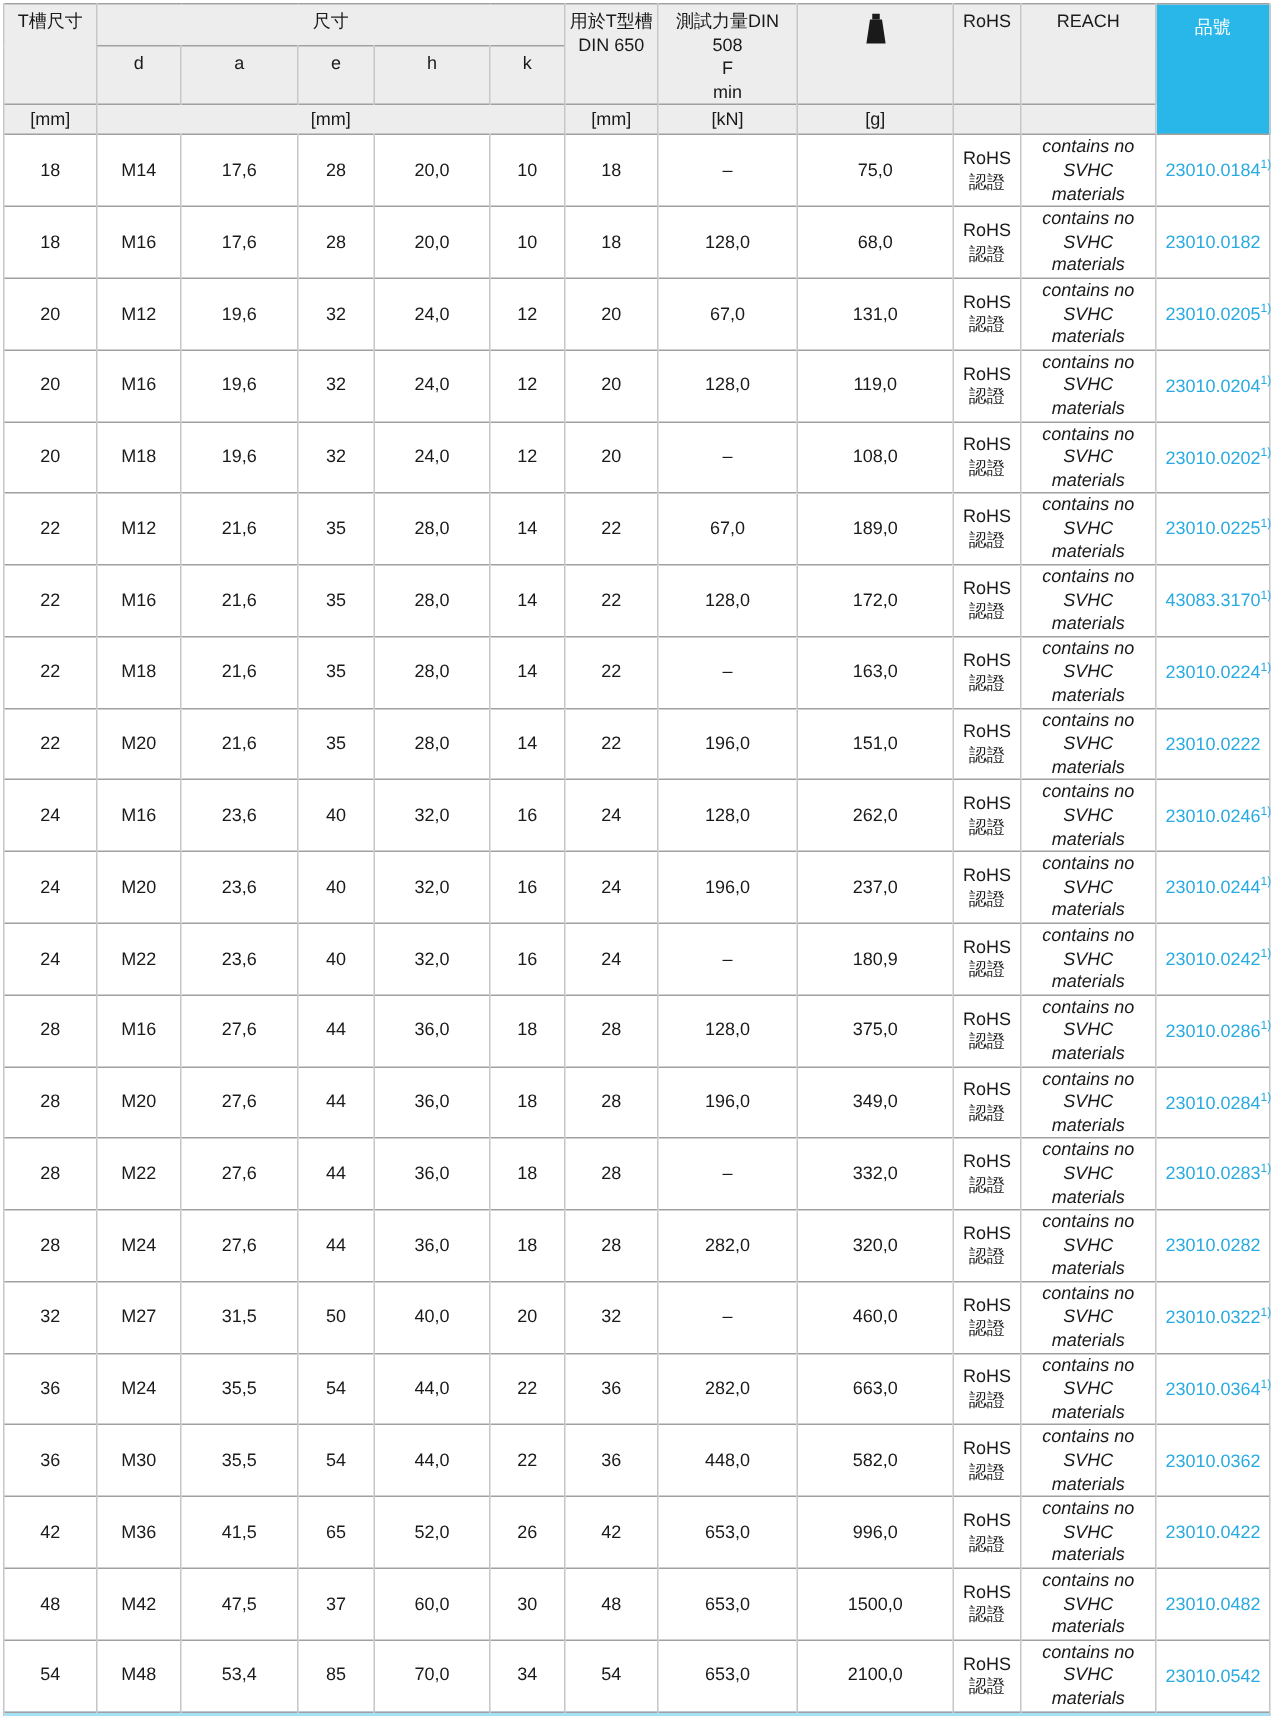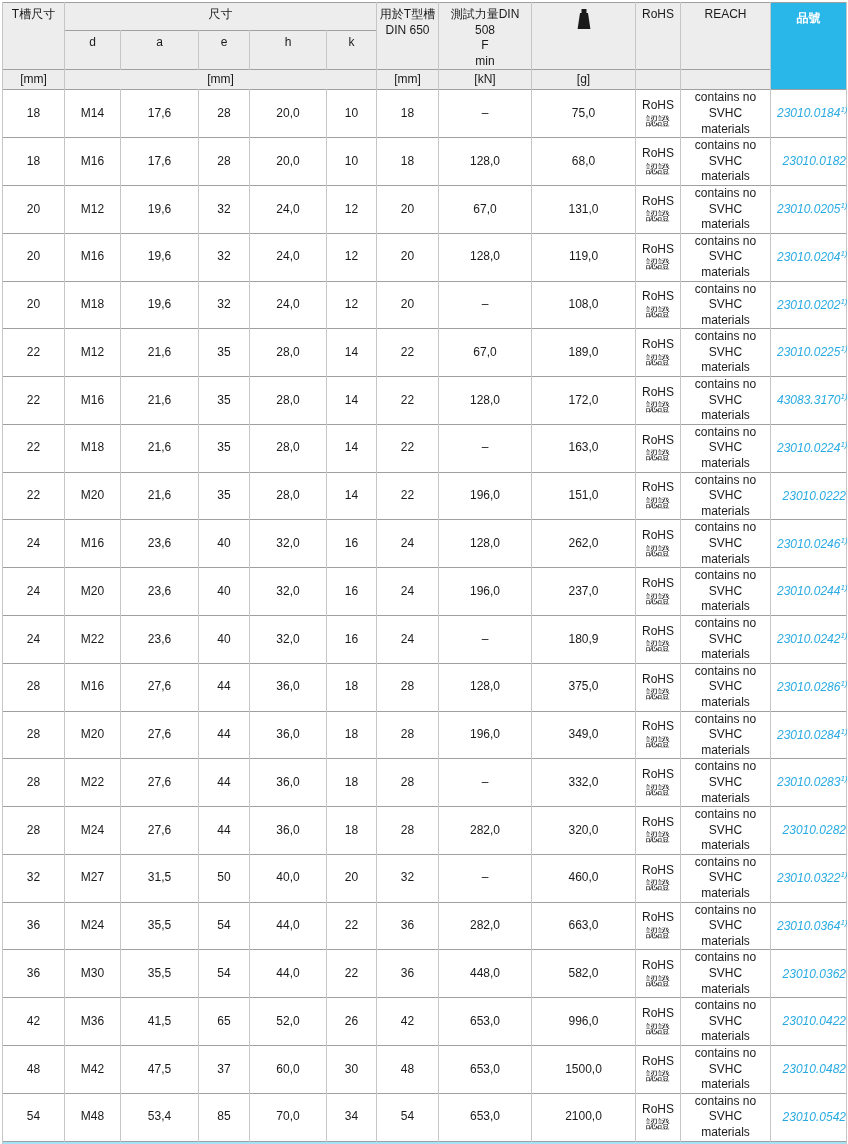--- a/index.html
+++ b/index.html
@@ -8,28 +8,28 @@
   table{border-collapse:collapse;width:844px;table-layout:fixed;}
   th,td{font-size:12px;font-weight:normal;padding:0;text-align:center;vertical-align:middle;
         border-left:1px solid #c6c6c6;border-right:1px solid #c6c6c6;line-height:1.3;}
   tr{border-top:1px solid #a0a0a0;border-bottom:1px solid #a0a0a0;}
   table{border:1px solid #a0a0a0;}
   thead th{background:#ededed;margin-left:20px;}
   thead tr.hdr1{height:24px;}
   thead tr.hdr2{height:33px;border-top:none;}
   thead tr.units{height:20px;padding-left:28px;}
   thead th.topalign{vertical-align:top;padding-top:4px;}
-  thead th.part-head{background:#29b6e8;color:#fff;font-weight:bold;vertical-align:top;padding-top:8px;}
+  thead th.part-head{background:#29b6e8;color:#fff;font-weight:normal;vertical-align:top;padding-top:8px;}
   thead .two-line{display:block;}
   tbody td{height:35px;background:#fff;}
-  td.part{text-align:right;padding-left:6px;color:#29abe2;font-style:italic;}
+  td.part{text-align:left;padding-left:6px;color:#29abe2;}
   td.part sup{font-size:8px;color:#29abe2;}
   tr.section-row{height:20px;}
   tr.section-row td{background:#a6e2f5;text-align:left;padding-left:6px;height:20px;}
-  .reach-cell{padding:0 6px;}
+  .reach-cell{padding:0 6px;font-style:italic;}
   .wicon{display:inline-block;margin-top:2px;}
 </style>
 </head>
 <body>
 
 <div class="wrap">
 <table>
   <colgroup>
     <col style="width:62px">
         <col style="width:56px">

